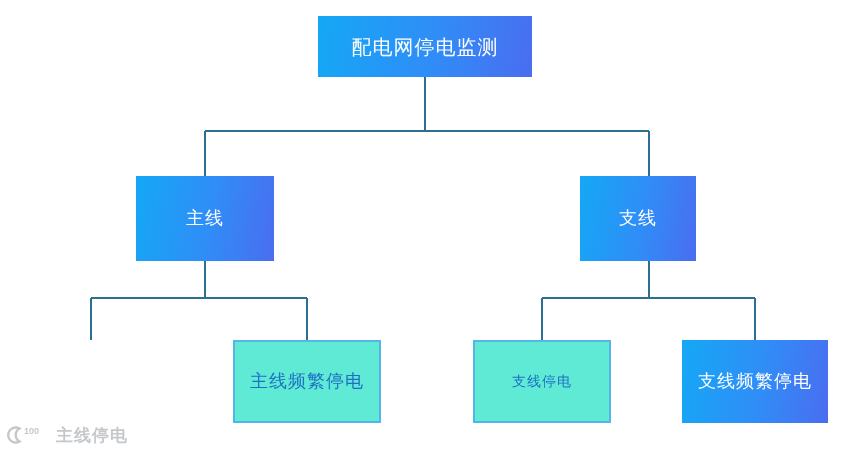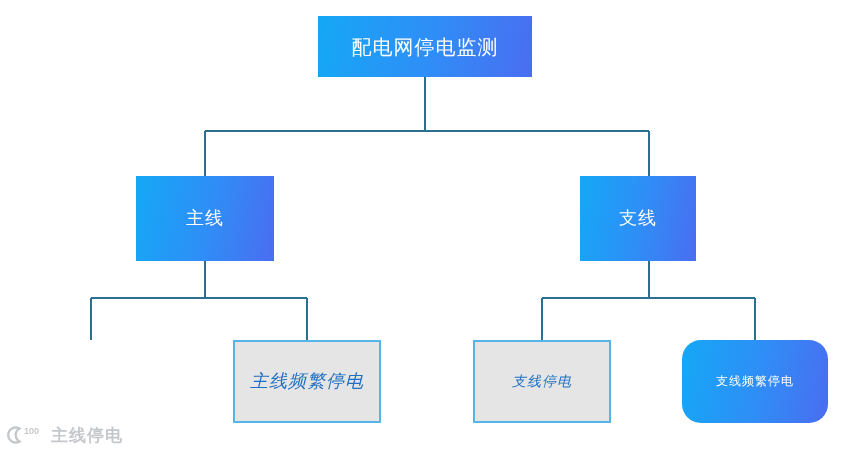--- a/index.html
+++ b/index.html
@@ -39,24 +39,23 @@
     line-height: 1.2;
     letter-spacing: 1px;
     white-space: nowrap;
   }
   .node-filled {
     background: linear-gradient(100deg, #14a8f5 0%, #2f8ef7 52%, #4a6df0 100%);
     color: #ffffff;
     border: none;
   }
   .node-outlined {
-    background: #e5e5e5;
+    background: #5eead4;
     color: #1f6fc4;
     border: 2px solid #54b5ea;
-    font-style: italic;
   }
   #node-root {
     left: 318px;
     top: 16px;
     width: 214px;
     height: 61px;
     font-size: 20px;
   }
   #node-main-line {
     left: 136px;
@@ -91,30 +90,30 @@
     top: 340px;
     width: 138px;
     height: 83px;
     font-size: 14px;
   }
   #node-branch-frequent-outage {
     left: 682px;
     top: 340px;
     width: 146px;
     height: 83px;
-    font-size: 12px;
-    border-radius: 19px;
+    font-size: 18px;
   }
   
   #watermark {
     position: absolute;
     left: 5px;
     top: 423px;
     display: flex;
     align-items: center;
+    gap: 5px;
     opacity: 0.5;
   }
   #watermark-logo {
     display: block;
   }
   #watermark-text {
     font-size: 17px;
     font-weight: bold;
     color: #8c9299;
     letter-spacing: 1px;

